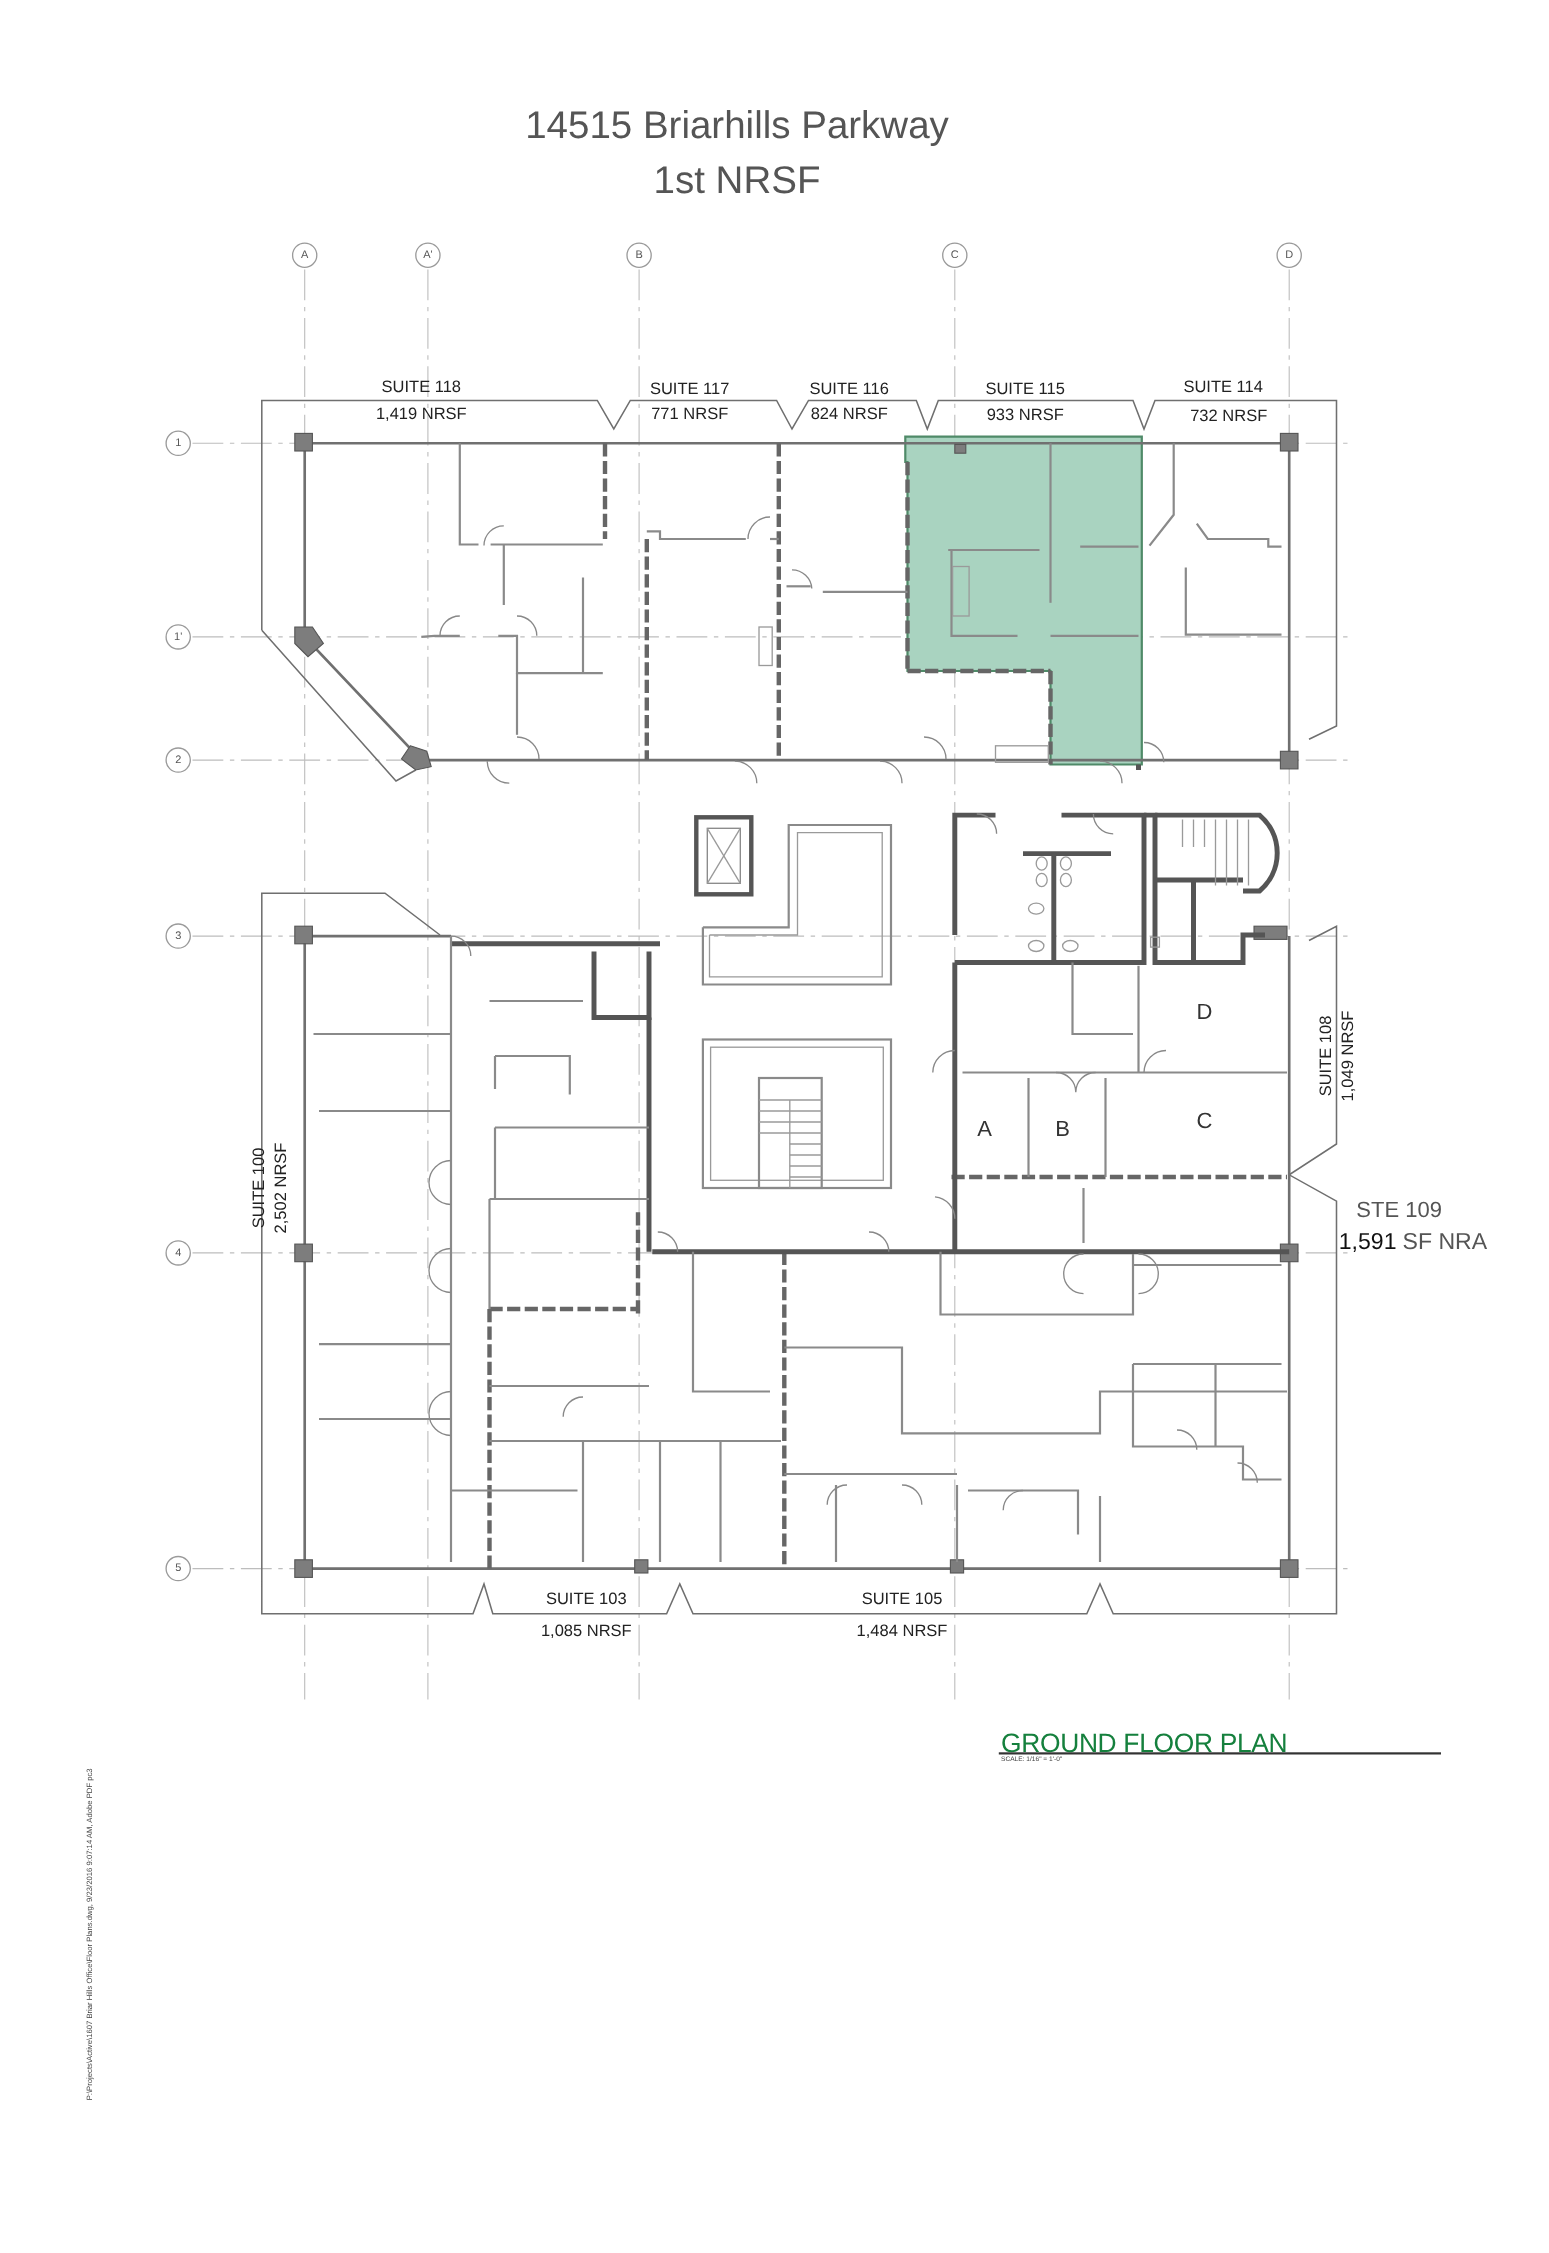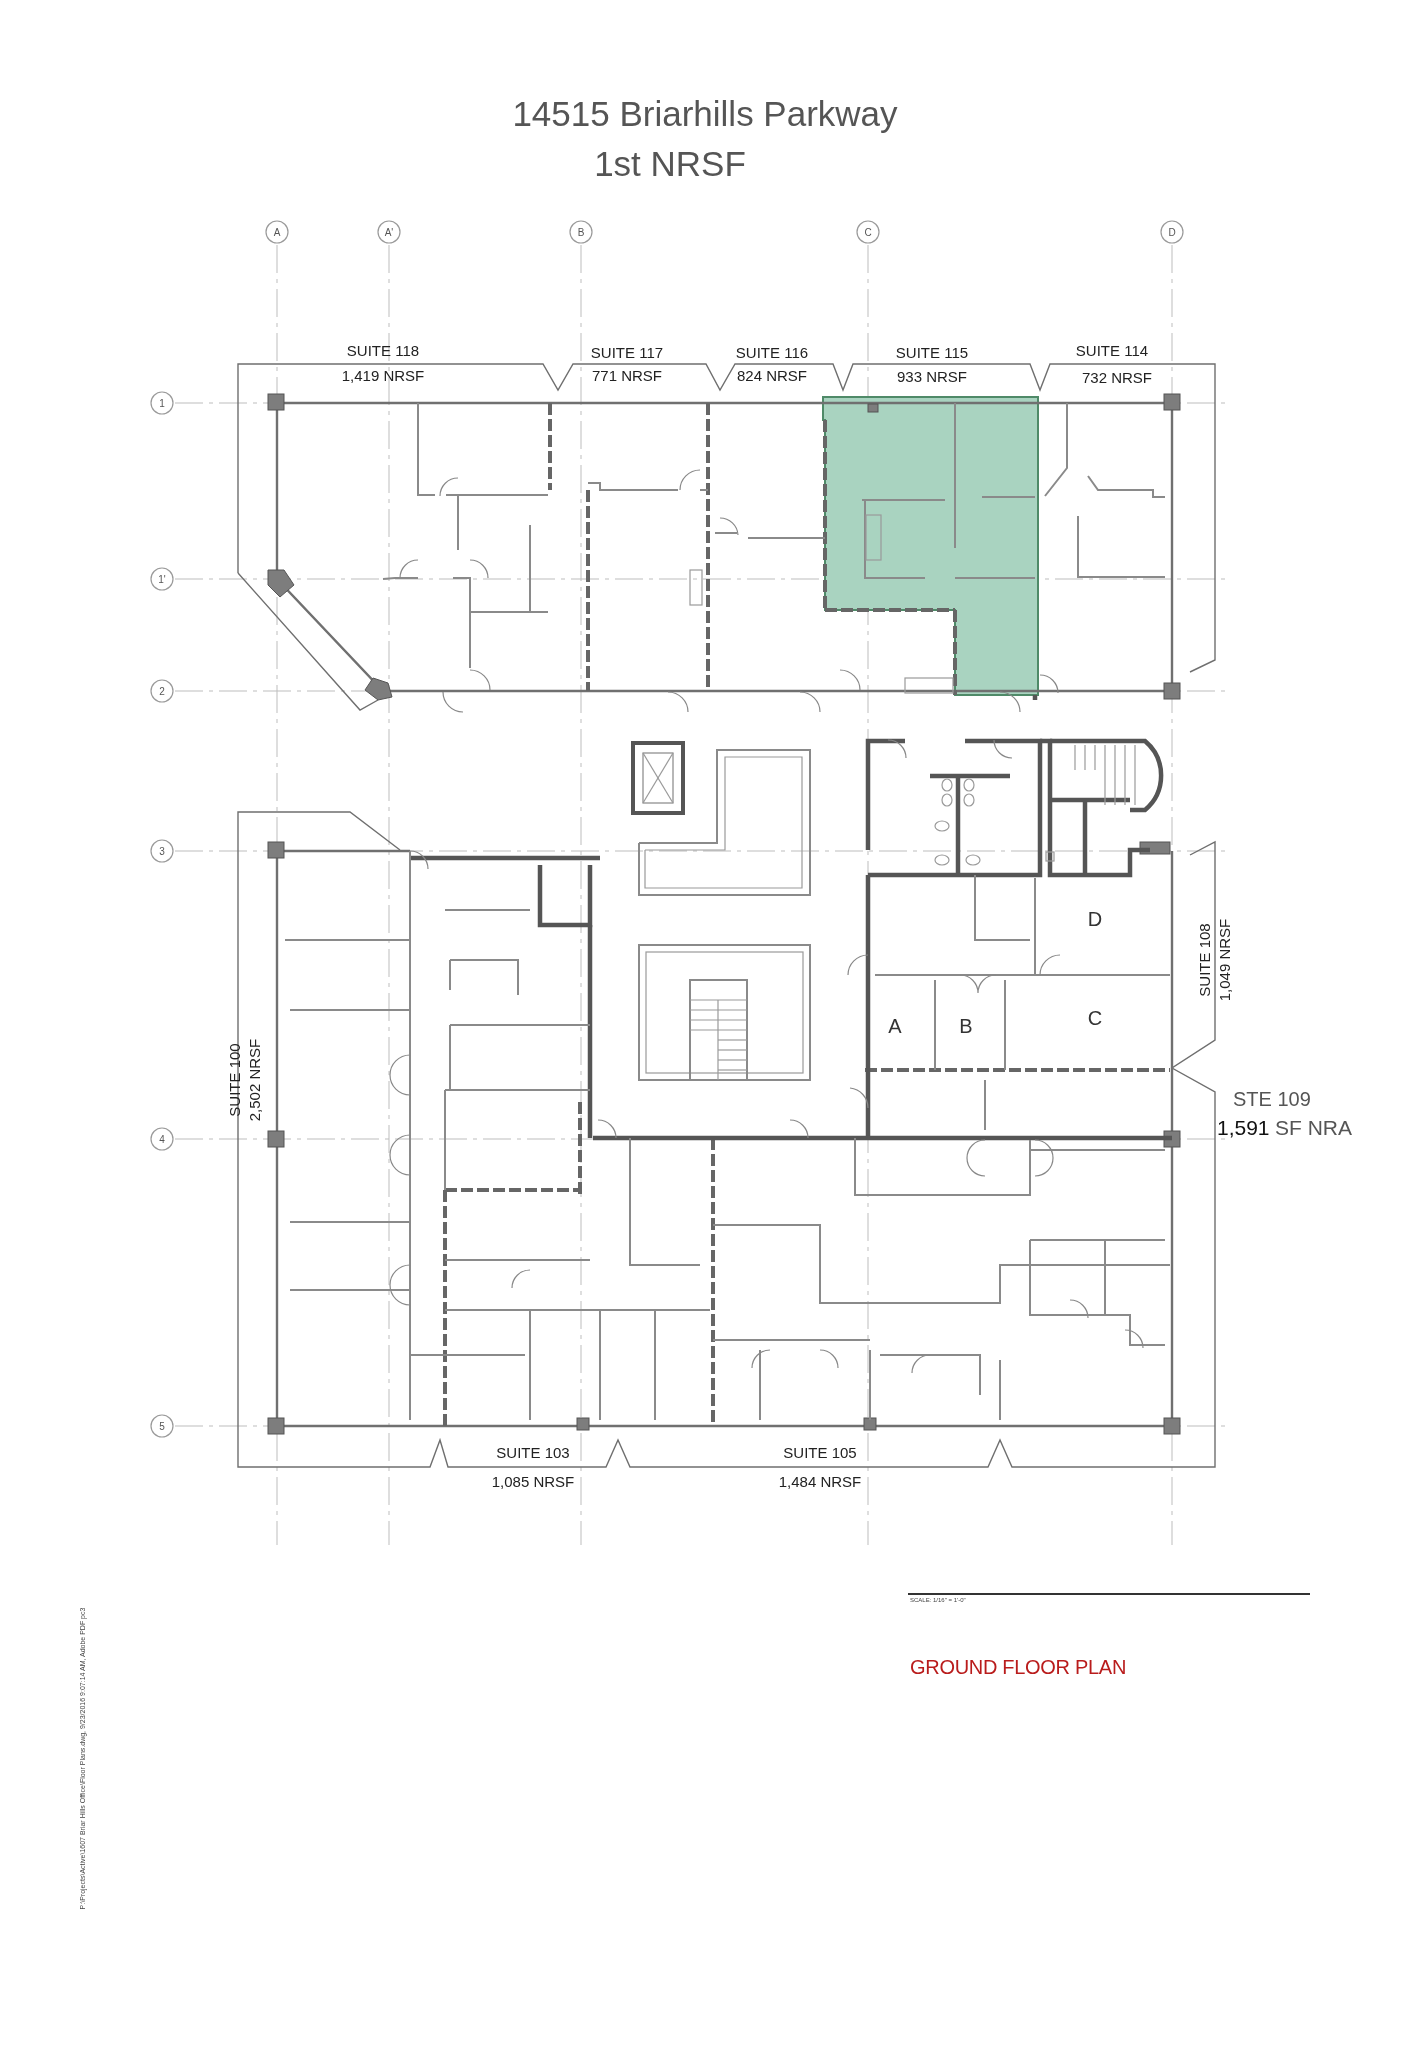--- a/index.html
+++ b/index.html
@@ -1,38 +1,38 @@
 <!DOCTYPE html>
 <html><head>
 <meta charset="utf-8">
 <style>
   html, body { margin:0; padding:0; background:#ffffff; }
   body { width:1408px; height:2048px; position:relative; overflow:hidden; font-family:"Liberation Sans", sans-serif; }
   .title { position:absolute; left:0; width:1340px; text-align:center; color:#555555; font-size:35px; font-family:"Liberation Sans", sans-serif; }
-  #title-line1 { top:94px;padding-left:35px; }
+  #title-line1 { top:94px; }
   #title-line2 { top:144px; }
   svg#plan { position:absolute; left:0; top:0; }
   .grid { stroke:#bdbdbd; stroke-width:1; stroke-dasharray:28 6 4 6; fill:none; }
   .bubble { fill:#ffffff; stroke:#9a9a9a; stroke-width:1.2; }
   .bubble-t { font-size:10px; fill:#555; font-family:"Liberation Sans", sans-serif; text-anchor:middle; dominant-baseline:central; }
   .outline { fill:none; stroke:#6f6f6f; stroke-width:1.4; }
   .wall { fill:none; stroke:#707070; stroke-width:2.4; }
   .wall-d { fill:none; stroke:#555; stroke-width:4.5; }
   .wall-dash { fill:none; stroke:#666; stroke-width:4; stroke-dasharray:12 4; }
   .part { fill:none; stroke:#8a8a8a; stroke-width:2; }
   .thin { fill:none; stroke:#9a9a9a; stroke-width:1.2; }
   .col { fill:#7d7d7d; stroke:#555; stroke-width:1; }
   .door { fill:none; stroke:#888; stroke-width:1.2; }
   .suite-t { font-size:15px; fill:#222; font-family:"Liberation Sans", sans-serif; text-anchor:middle; }
   .room-t { font-size:20px; fill:#333; font-family:"Liberation Sans", sans-serif; text-anchor:middle; }
   .green { fill:#a9d3c0; stroke:#4f8a68; stroke-width:2; }
   .ste109-a { font-size:20px; fill:#555; font-family:"Liberation Sans", sans-serif; }
   .ste109-b { font-size:21px; fill:#111; font-family:"Liberation Sans", sans-serif; }
   .ste109-c { font-size:21px; fill:#555; font-family:"Liberation Sans", sans-serif; }
-  .plan-label { position:absolute; left:910px; top:1656px; font-size:20px; color:#b91c1c; font-family:"Liberation Sans", sans-serif; letter-spacing:-0.3px; }
+  .plan-label { position:absolute; left:910px; top:1572px; font-size:24px; color:#15803d; font-family:"Liberation Sans", sans-serif; letter-spacing:-0.3px; }
   .plan-rule { position:absolute; left:908px; top:1593px; width:402px; height:2px; background:#333; }
   .plan-scale { position:absolute; left:910px; top:1597px; font-size:6px; color:#444; font-family:"Liberation Sans", sans-serif; }
   .filepath { position:absolute; left:-118px; top:1755px; width:400px; transform:rotate(-90deg); transform-origin:center; font-size:7px; color:#444; white-space:nowrap; text-align:center; font-family:"Liberation Sans", sans-serif; }
 </style>
 </head>
 <body>
 
 <div class="title" id="title-line1">14515 Briarhills Parkway</div>
 <div class="title" id="title-line2">1st NRSF</div>
 

